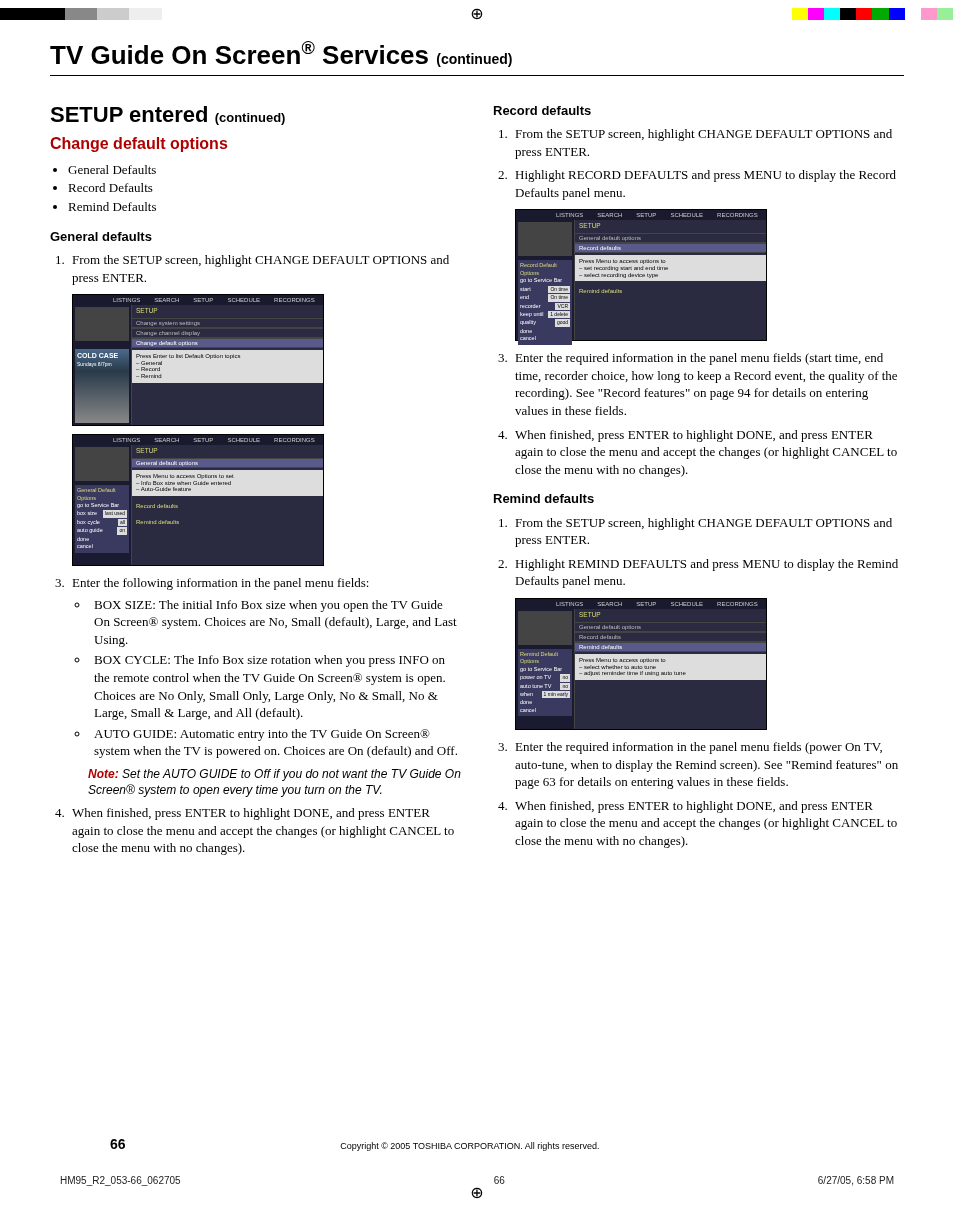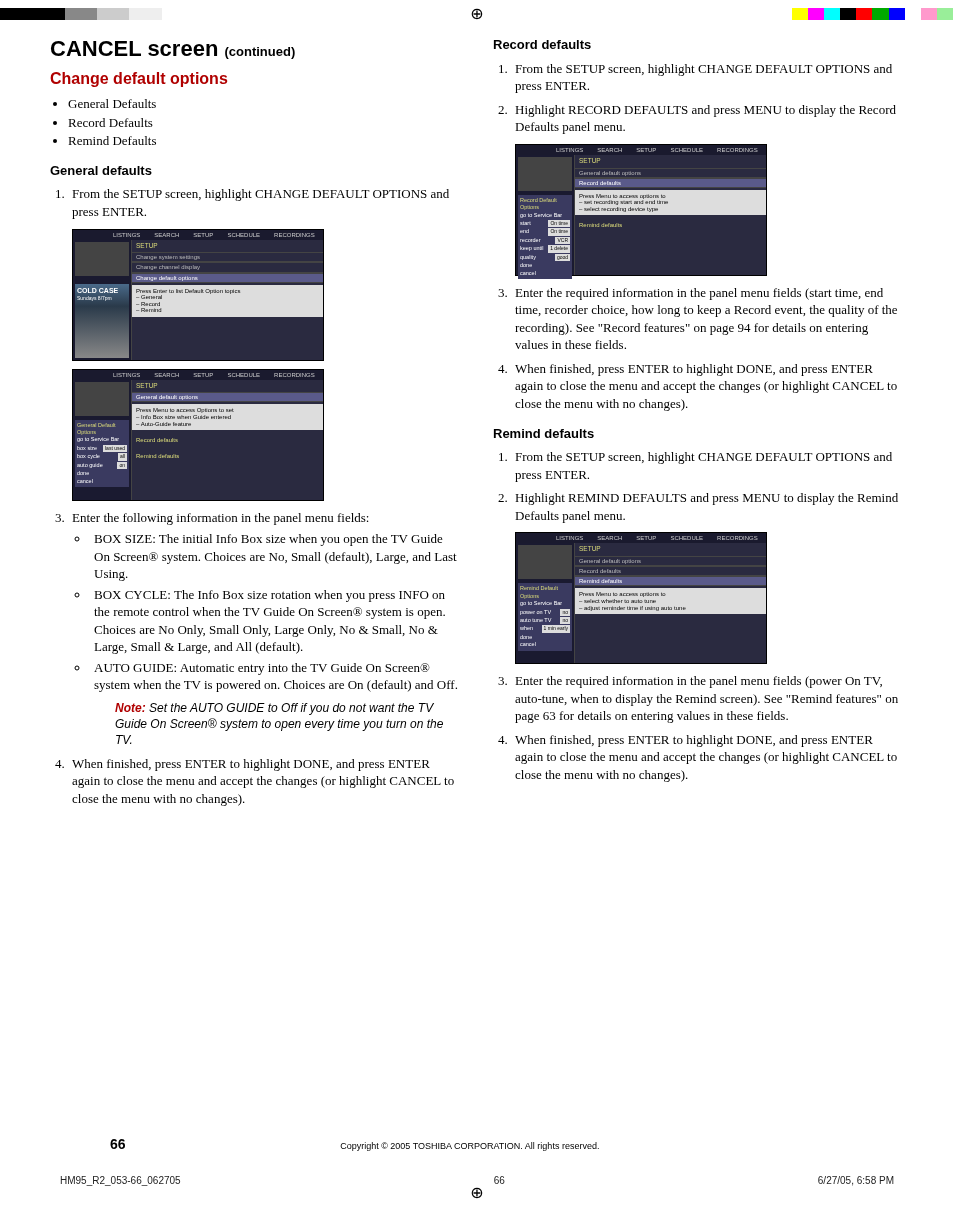--- a/index.html
+++ b/index.html
@@ -108,21 +108,21 @@
   ol.steps li { margin: 3px 0 6px 0; padding-left: 4px; }
   ul.sub-bullets {
     margin: 4px 0 4px 18px;
     padding: 0;
   }
   ul.sub-bullets li { margin: 3px 0; }
   .note {
     font-family: Arial, sans-serif;
     font-style: italic;
     font-size: 12px;
-    margin: 6px 0 6px 43px;
+    margin: 6px 0 6px 16px;
   }
   .note .nlabel {
     font-weight: bold;
     color: #b00000;
     font-style: italic;
   }
   .screenshot {
     width: 250px;
     height: 130px;
     background: #2a2a40;
@@ -318,26 +318,29 @@
       <div class="cb" style="background: rgb(255, 0, 0); width: 16.1695px;"></div>
       <div class="cb" style="background: rgb(0, 170, 0); width: 16.1695px;"></div>
       <div class="cb" style="background: rgb(0, 0, 255); width: 16.1695px;"></div>
       <div class="cb" style="background: rgb(255, 255, 255); width: 16.1695px;"></div>
       <div class="cb" style="background: rgb(255, 153, 204); width: 16.1695px;"></div>
       <div class="cb" style="background: rgb(153, 238, 153); width: 16.1695px;"></div>
     </div>
   <div class="reg-mark">⊕</div>
 
 
+  <div class="main-title">
+    <span>TV Guide On Screen</span><sup>®</sup><span> Services </span><span class="cont">(continued)</span>
+  </div>
 
   <div class="columns">
 
     <div class="col">
       <h2 class="setup">
-        <span>CANCEL screen</span>
+        <span>SETUP entered</span>
         <span class="cont">(continued)</span>
       </h2>
       <h3 class="red">Change default options</h3>
       <ul class="bullets">
         <li>General Defaults</li>
         <li>Record Defaults</li>
         <li>Remind Defaults</li>
       </ul>
 
       <h4 class="sub">General defaults</h4>

